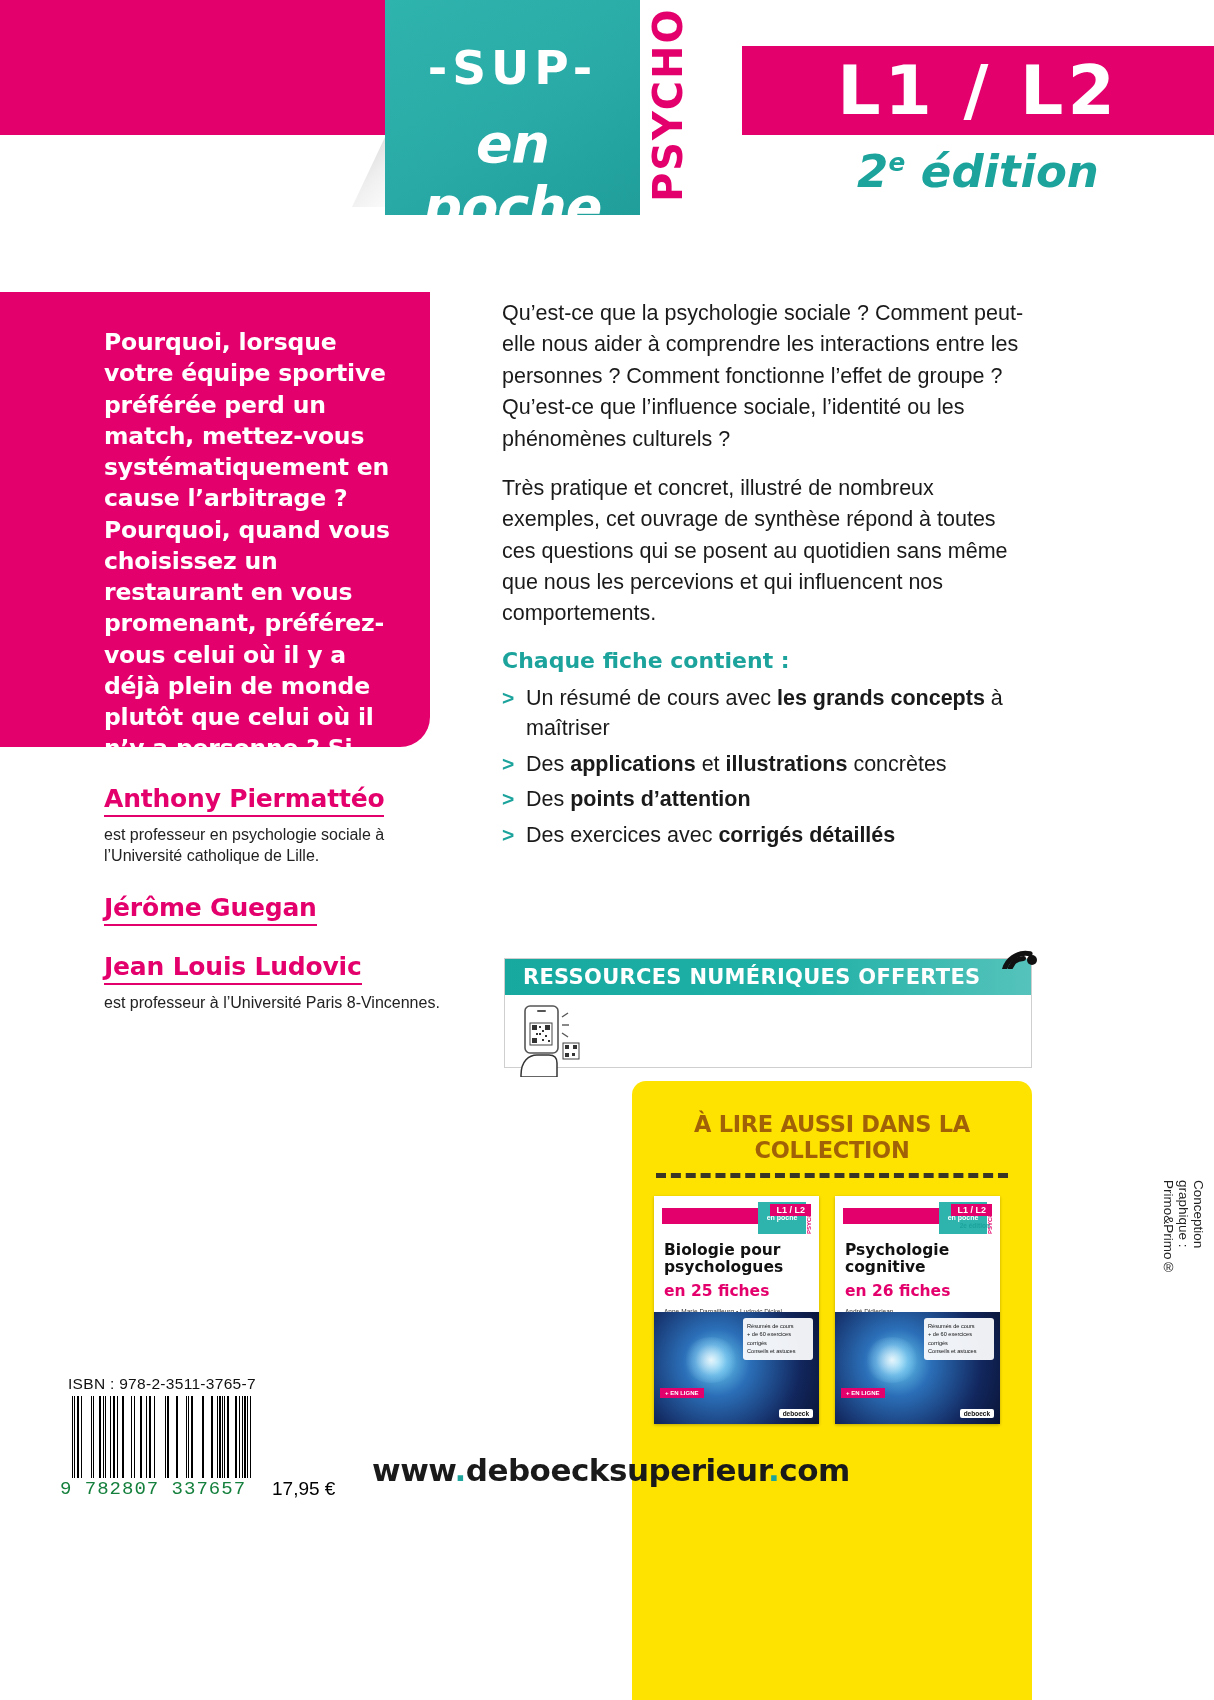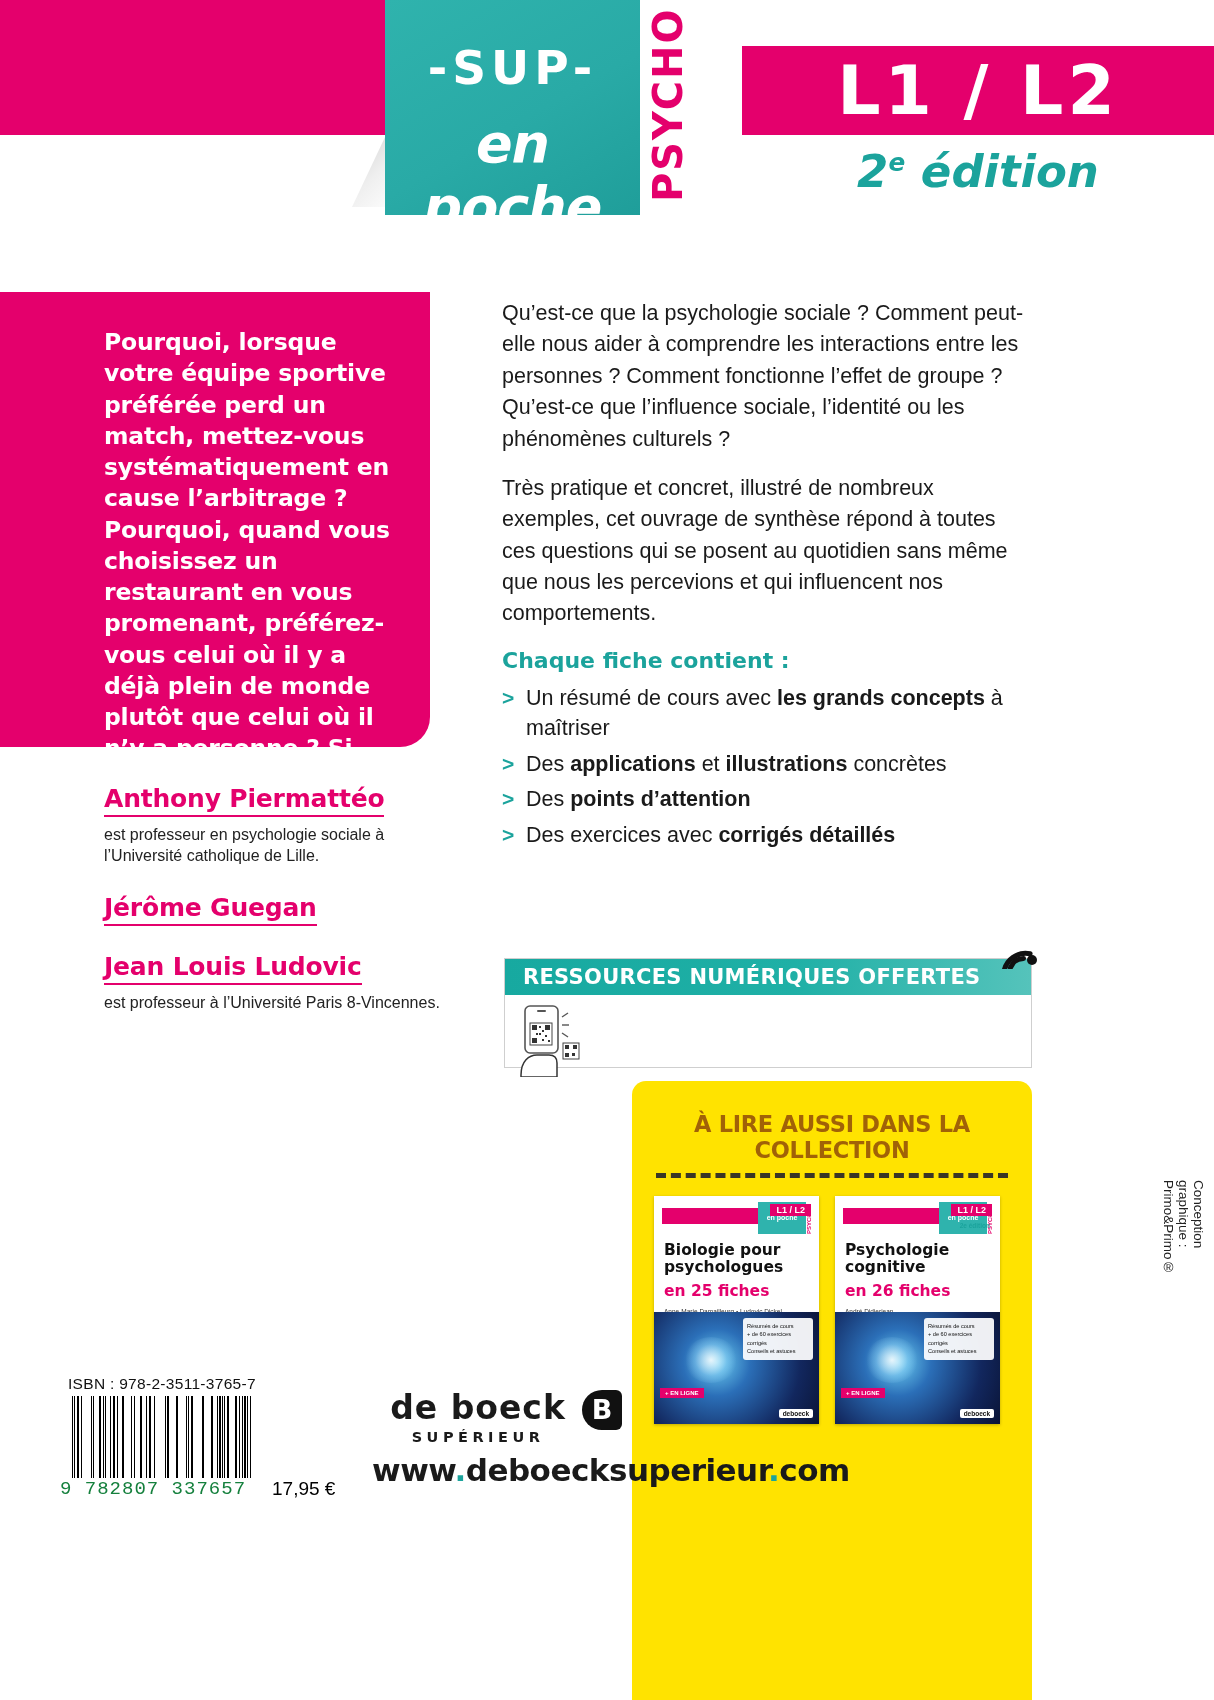--- a/index.html
+++ b/index.html
@@ -460,25 +460,20 @@
       <i style="width: 2px; margin-right: 2px; background: rgb(0, 0, 0);"></i>
       <i style="width: 1px; margin-right: 2px; background: rgb(0, 0, 0);"></i>
       <i style="width: 1px; margin-right: 1px; background: rgb(0, 0, 0);"></i>
       <i style="width: 2px; margin-right: 1px; background: rgb(0, 0, 0);"></i>
       <i style="width: 1px; margin-right: 2px; background: rgb(0, 0, 0);"></i>
       <i style="width: 1px; margin-right: 1px; background: rgb(0, 0, 0);"></i>
     </div>
   <div class="barcode-digits">9 782807 337657</div>
   <div class="price">17,95 €</div>
 
-  <div class="deboeck">
-    <div class="deboeck-name">de boeck</div>
-    <div class="deboeck-sup">SUPÉRIEUR</div>
-    <div class="deboeck-d">B</div>
-  </div>
 
   <div class="website">
     <span>www</span><span class="dot">.</span><span>deboecksuperieur</span><span class="dot">.</span><span>com</span>
   </div>
 
   <div class="credit">Conception graphique : Primo&amp;Primo®</div>
 
 </div>
 
 </body></html>

